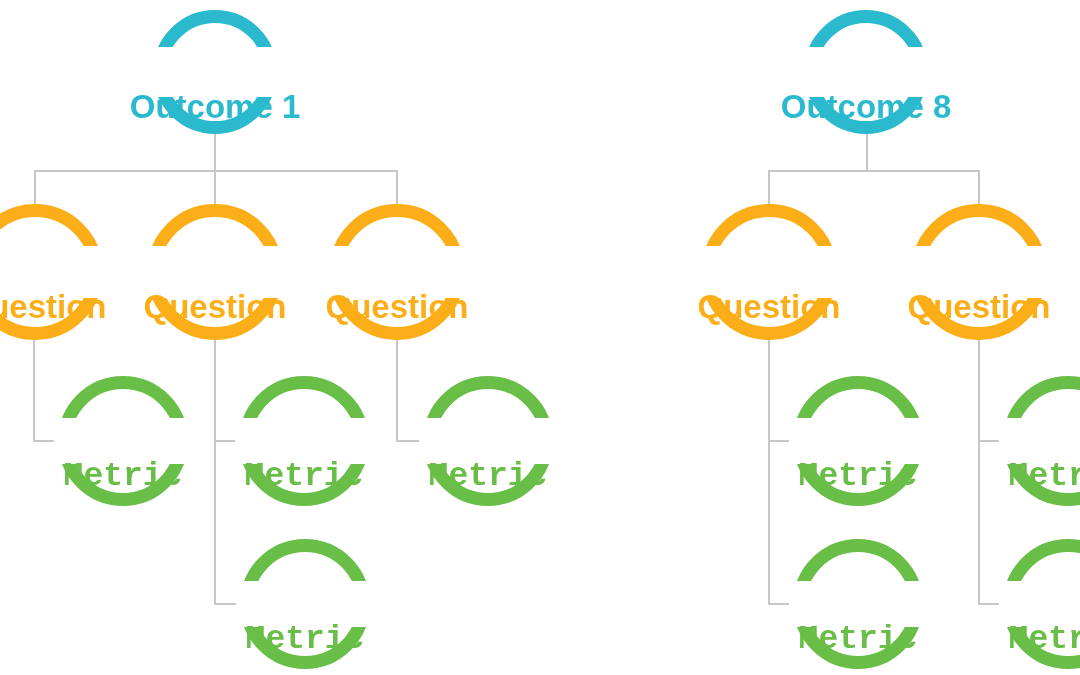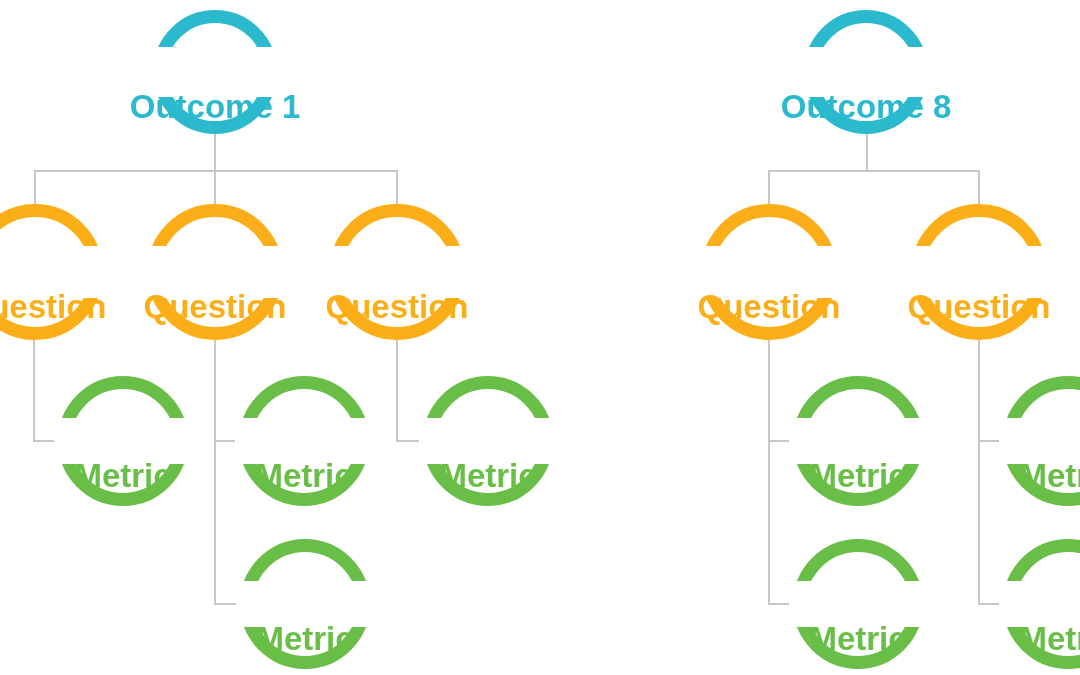--- a/index.html
+++ b/index.html
@@ -45,21 +45,21 @@
     font-size: 33px;
     letter-spacing: 0px;
     margin-top: 35px;
   }
   
   .outcome-node .ring { border-color: var(--outcome, #2bb9ce); }
   .outcome-node .label { color: var(--outcome, #2bb9ce); }
   .question-node .ring { border-color: var(--question, #fbae17); }
   .question-node .label { color: var(--question, #fbae17); }
   .metric-node .ring { border-color: var(--metric, #69be47); }
-  .metric-node .label { color: var(--metric, #69be47); }
+  .metric-node .label { color: var(--metric, #69be47); font-family: Liberation Mono, monospace; }
   
   .outcome-node .band { height: 50px; top: calc(50% - 25px); }
   .question-node .band { height: 52px; top: calc(50% - 26px); }
   .metric-node .band { height: 46px; top: calc(50% - 23px); }
 </style>
 </head>
 <body>
 
 <div id="canvas">
 

